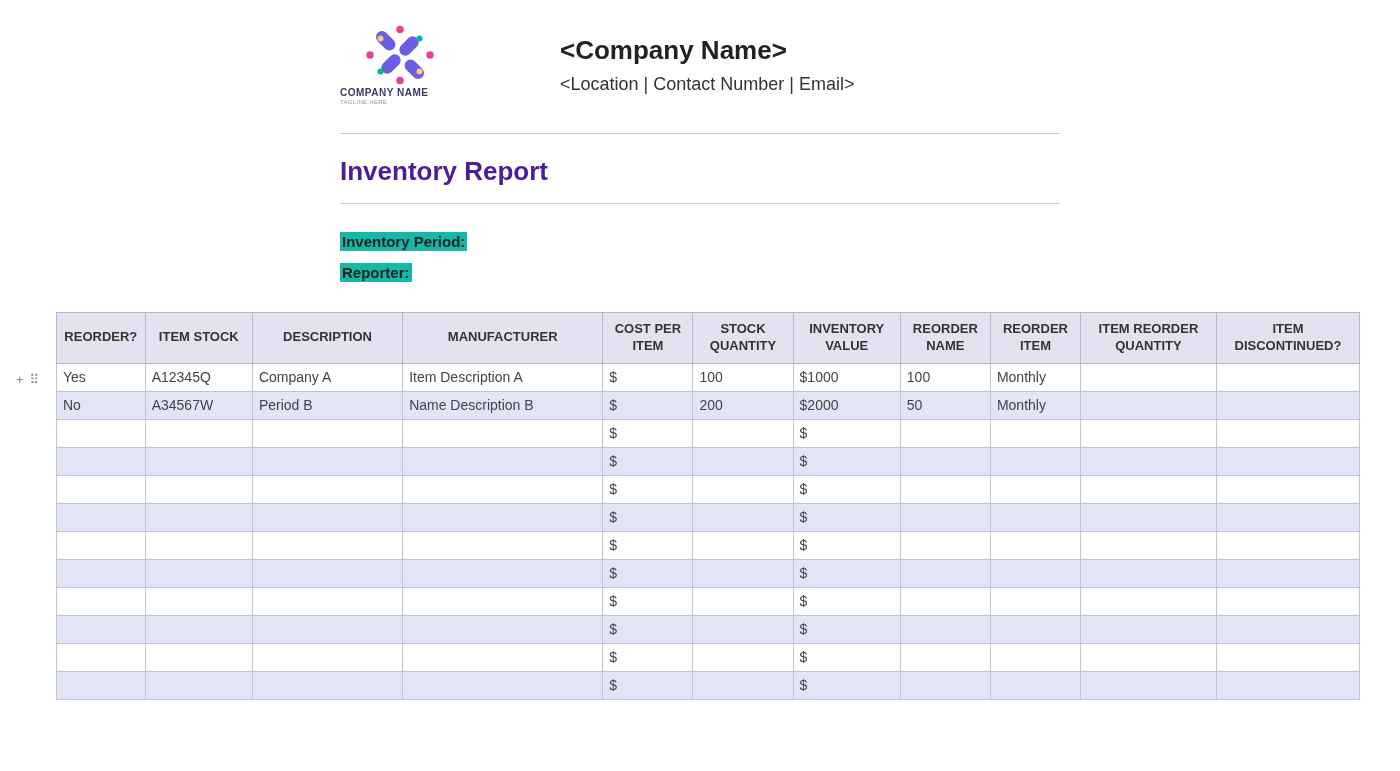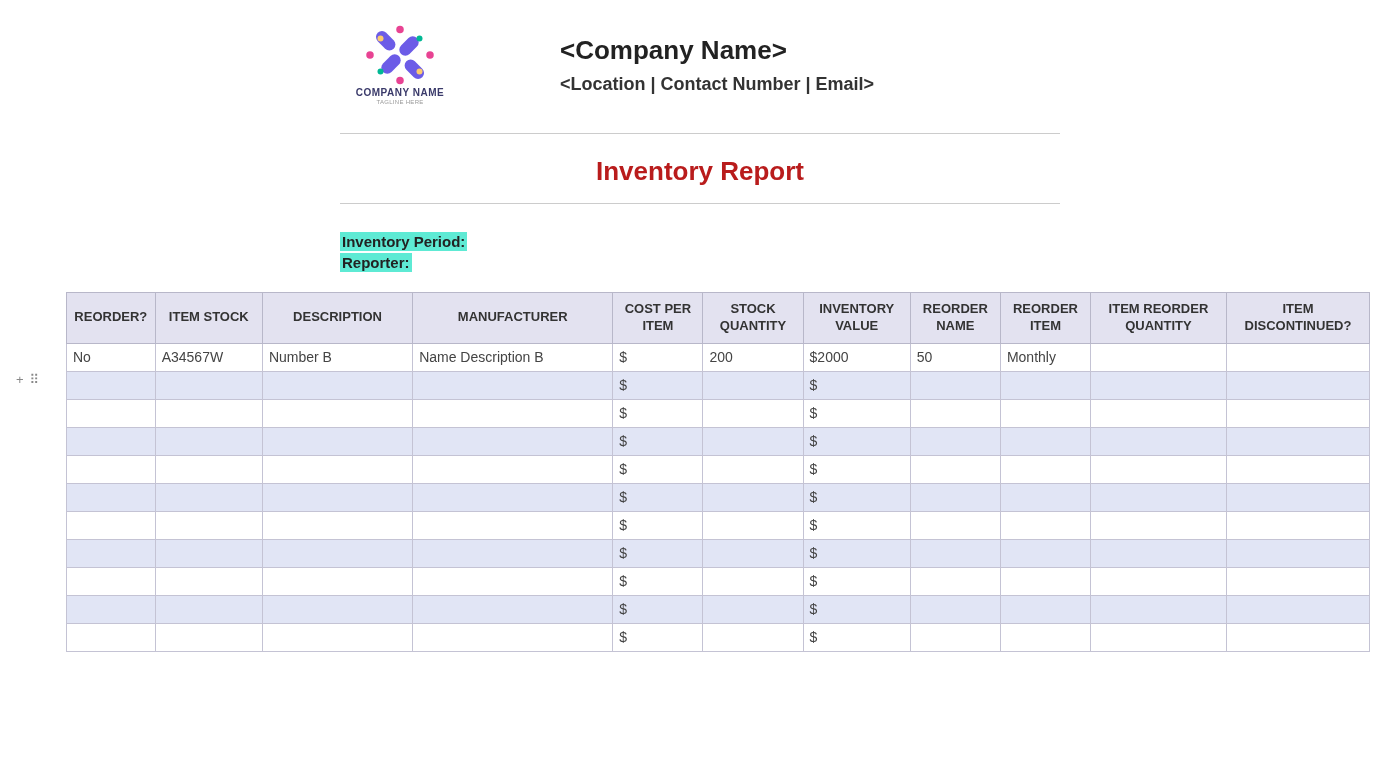--- a/index.html
+++ b/index.html
@@ -22,21 +22,20 @@
       width: 720px;
       margin: 0 auto 0 340px;
       padding-top: 5px;
     }
     .header-row {
       display: flex;
       align-items: center;
       gap: 100px;
     }
     .logo-block {
-      text-align: center;
       width: 120px;
     }
     .logo-block svg {
       display: block;
       margin: 0 auto;
     }
     .logo-label {
       font-size: 10px;
       font-weight: 700;
       color: #3a3a6a;
@@ -51,51 +50,50 @@
     }
     .company-text {
     }
     .company-name {
       font-size: 26px;
       font-weight: 700;
       color: #222;
     }
     .company-sub {
       font-size: 18px;
-      font-weight: 700;
+      font-weight: 400;
       color: #333;
       margin-top: 8px;
     }
     .hr1, .hr2 {
       border: none;
       border-top: 1px solid #ccc;
       margin-top: 28px;
     }
     .report-title {
-      text-align: center;
       font-size: 26px;
       font-weight: 700;
-      color: #b91c1c;
+      color: #4c1d95;
       margin-top: 22px;
       margin-bottom: 16px;
     }
     .hr2 {
       margin-top: 0;
     }
     .meta-block {
       margin-top: 28px;
     }
     .meta-label {
       display: inline-block;
-      background: #5eead4;
+      background: #14b8a6;
       font-weight: 700;
       font-size: 15px;
       color: #222;
       padding: 1px 2px;
-      margin-bottom: 2px;
+      margin-bottom: 12px;
       text-align: center;
     }
     .row-controls {
       position: absolute;
       left: 16px;
       top: 352px;
       display: flex;
       gap: 6px;
       align-items: center;
       color: #888;
@@ -104,21 +102,20 @@
     .row-controls span {
       cursor: pointer;
     }
     .table-wrap {
       margin: 18px 40px 0 56px;
     }
     table {
       width: 100%;
       border-collapse: collapse;
       table-layout: fixed;
-      margin-left: 10px;
     }
     th {
       background: #e3e2f0;
       border: 1px solid #b8b7c9;
       font-size: 13px;
       font-weight: 700;
       color: #333;
       text-align: center;
       padding: 8px 4px;
       vertical-align: middle;
@@ -221,23 +218,36 @@
             <th>STOCK QUANTITY</th>
             <th>INVENTORY VALUE</th>
             <th>REORDER NAME</th>
             <th>REORDER ITEM</th>
             <th>ITEM REORDER QUANTITY</th>
             <th>ITEM DISCONTINUED?</th>
           </tr>
       </thead>
       <tbody id="table-body">
           <tr>
+            <td>Yes</td>
+            <td>A12345Q</td>
+            <td>Company A</td>
+            <td>Item Description A</td>
+            <td>$</td>
+            <td>100</td>
+            <td>$1000</td>
+            <td>100</td>
+            <td>Monthly</td>
+            <td></td>
+            <td></td>
+          </tr>
+          <tr>
             <td>No</td>
             <td>A34567W</td>
-            <td>Number B</td>
+            <td>Period B</td>
             <td>Name Description B</td>
             <td>$</td>
             <td>200</td>
             <td>$2000</td>
             <td>50</td>
             <td>Monthly</td>
             <td></td>
             <td></td>
           </tr>
           <tr>

